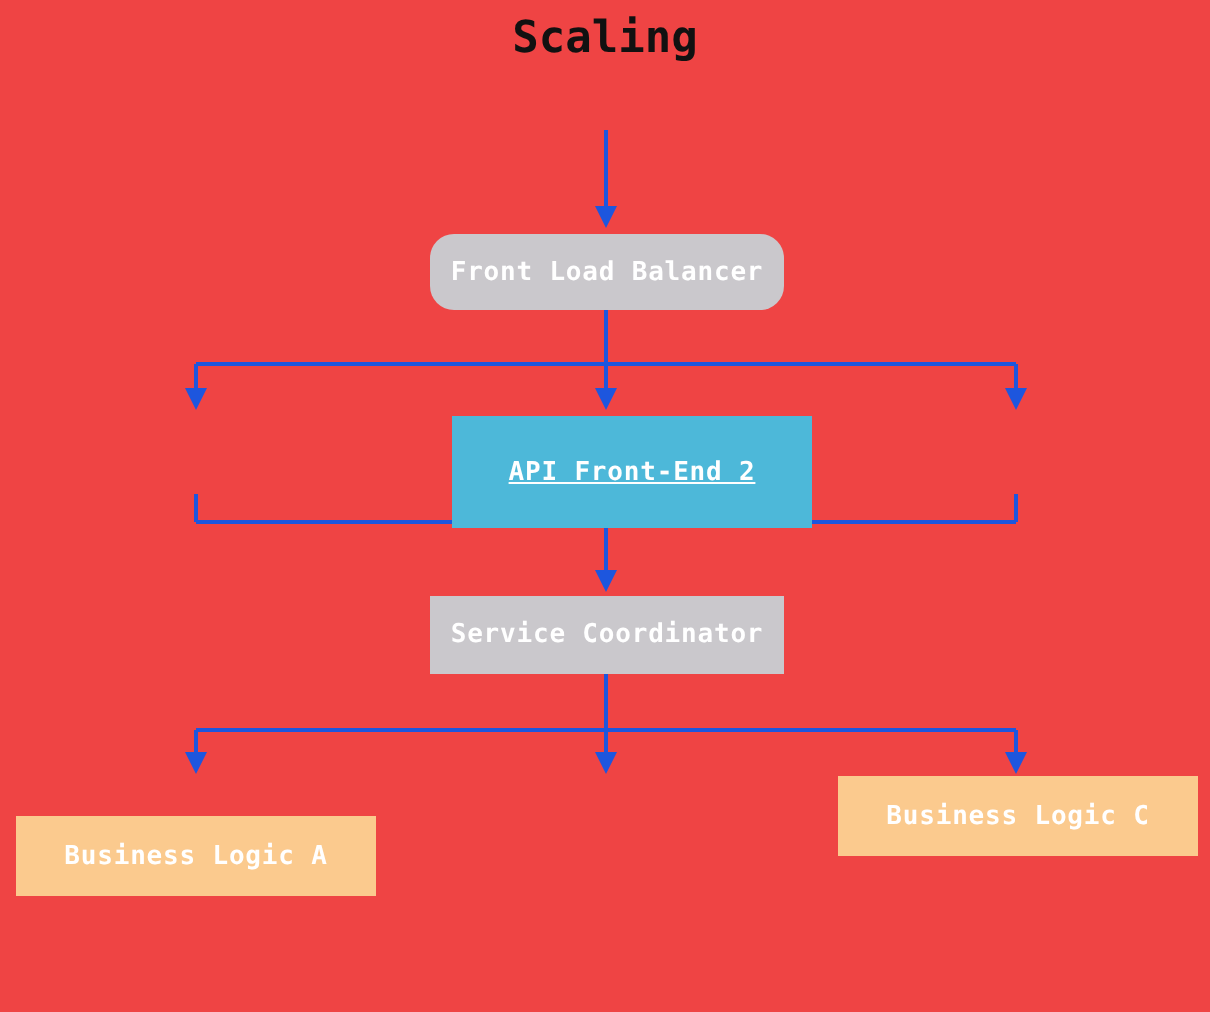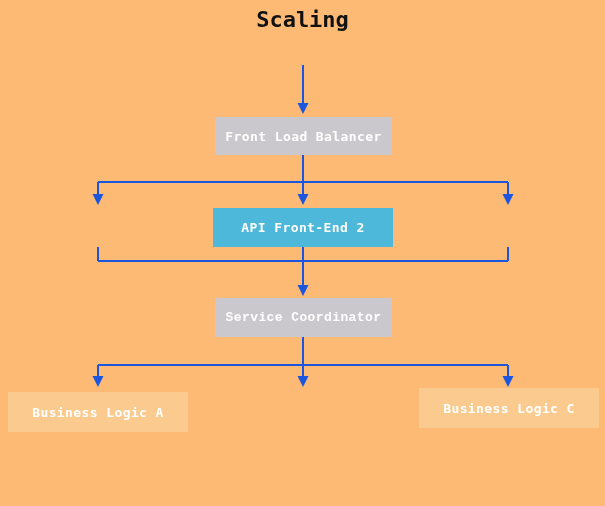--- a/index.html
+++ b/index.html
@@ -1,20 +1,20 @@
 <!DOCTYPE html>
 <html style="--connector: #1d56de; --node-gray: #cac8cc; --node-cyan: #4db8d9; --node-orange: #fbca8e; --node-text: #ffffff; --title-text: #111111;"><head>
 <meta charset="utf-8">
 <style>
   html, body { margin: 0; padding: 0; background: #ffffff; }
   .canvas {
     position: relative;
     width: 605px;
     height: 506px;
-    background: #fdba74;
+    background: #ef4444;
     overflow: hidden;
     font-family: "DejaVu Sans Mono", monospace;
   }
   .title {
     position: absolute;
     top: 7px;
     left: 0;
     width: 605px;
     text-align: center;
     font-family: "DejaVu Sans Mono", monospace;
@@ -90,27 +90,27 @@
       <line x1="98" y1="365" x2="508" y2="365"></line>
       <line x1="98" y1="365" x2="98" y2="376"></line>
       <line x1="303" y1="365" x2="303" y2="376"></line>
       <line x1="508" y1="365" x2="508" y2="376"></line>
       <polygon points="98,387 92.5,376 103.5,376"></polygon>
       <polygon points="303,387 297.5,376 308.5,376"></polygon>
       <polygon points="508,387 502.5,376 513.5,376"></polygon>
     </g>
   </svg>
 
-  <div class="node gray" style="left:215px; top:117px; width:177px; height:38px;">Front Load Balancer</div>
+  <div class="node gray" style="left:215px; top:117px; width:177px; height:38px;border-radius:12px;">Front Load Balancer</div>
 
 
-  <div class="node cyan" style="left:213px; top:208px; width:180px; height:39px;">API Front-End 2</div>
+  <div class="node cyan" style="left:226px; top:208px; width:180px; height:56px;text-decoration:underline;">API Front-End 2</div>
 
 
-  <div class="node gray" style="left:215px; top:298px; width:177px; height:39px;font-family:Liberation Mono, monospace;">Service Coordinator</div>
+  <div class="node gray" style="left:215px; top:298px; width:177px; height:39px;">Service Coordinator</div>
 
-  <div class="node orange" style="left:8px; top:392px; width:180px; height:40px;">Business Logic A</div>
+  <div class="node orange" style="left:8px; top:408px; width:180px; height:40px;">Business Logic A</div>
 
 
   <div class="node orange" style="left:419px; top:388px; width:180px; height:40px;">Business Logic C</div>
 
 
 </div>
 
 </body></html>

